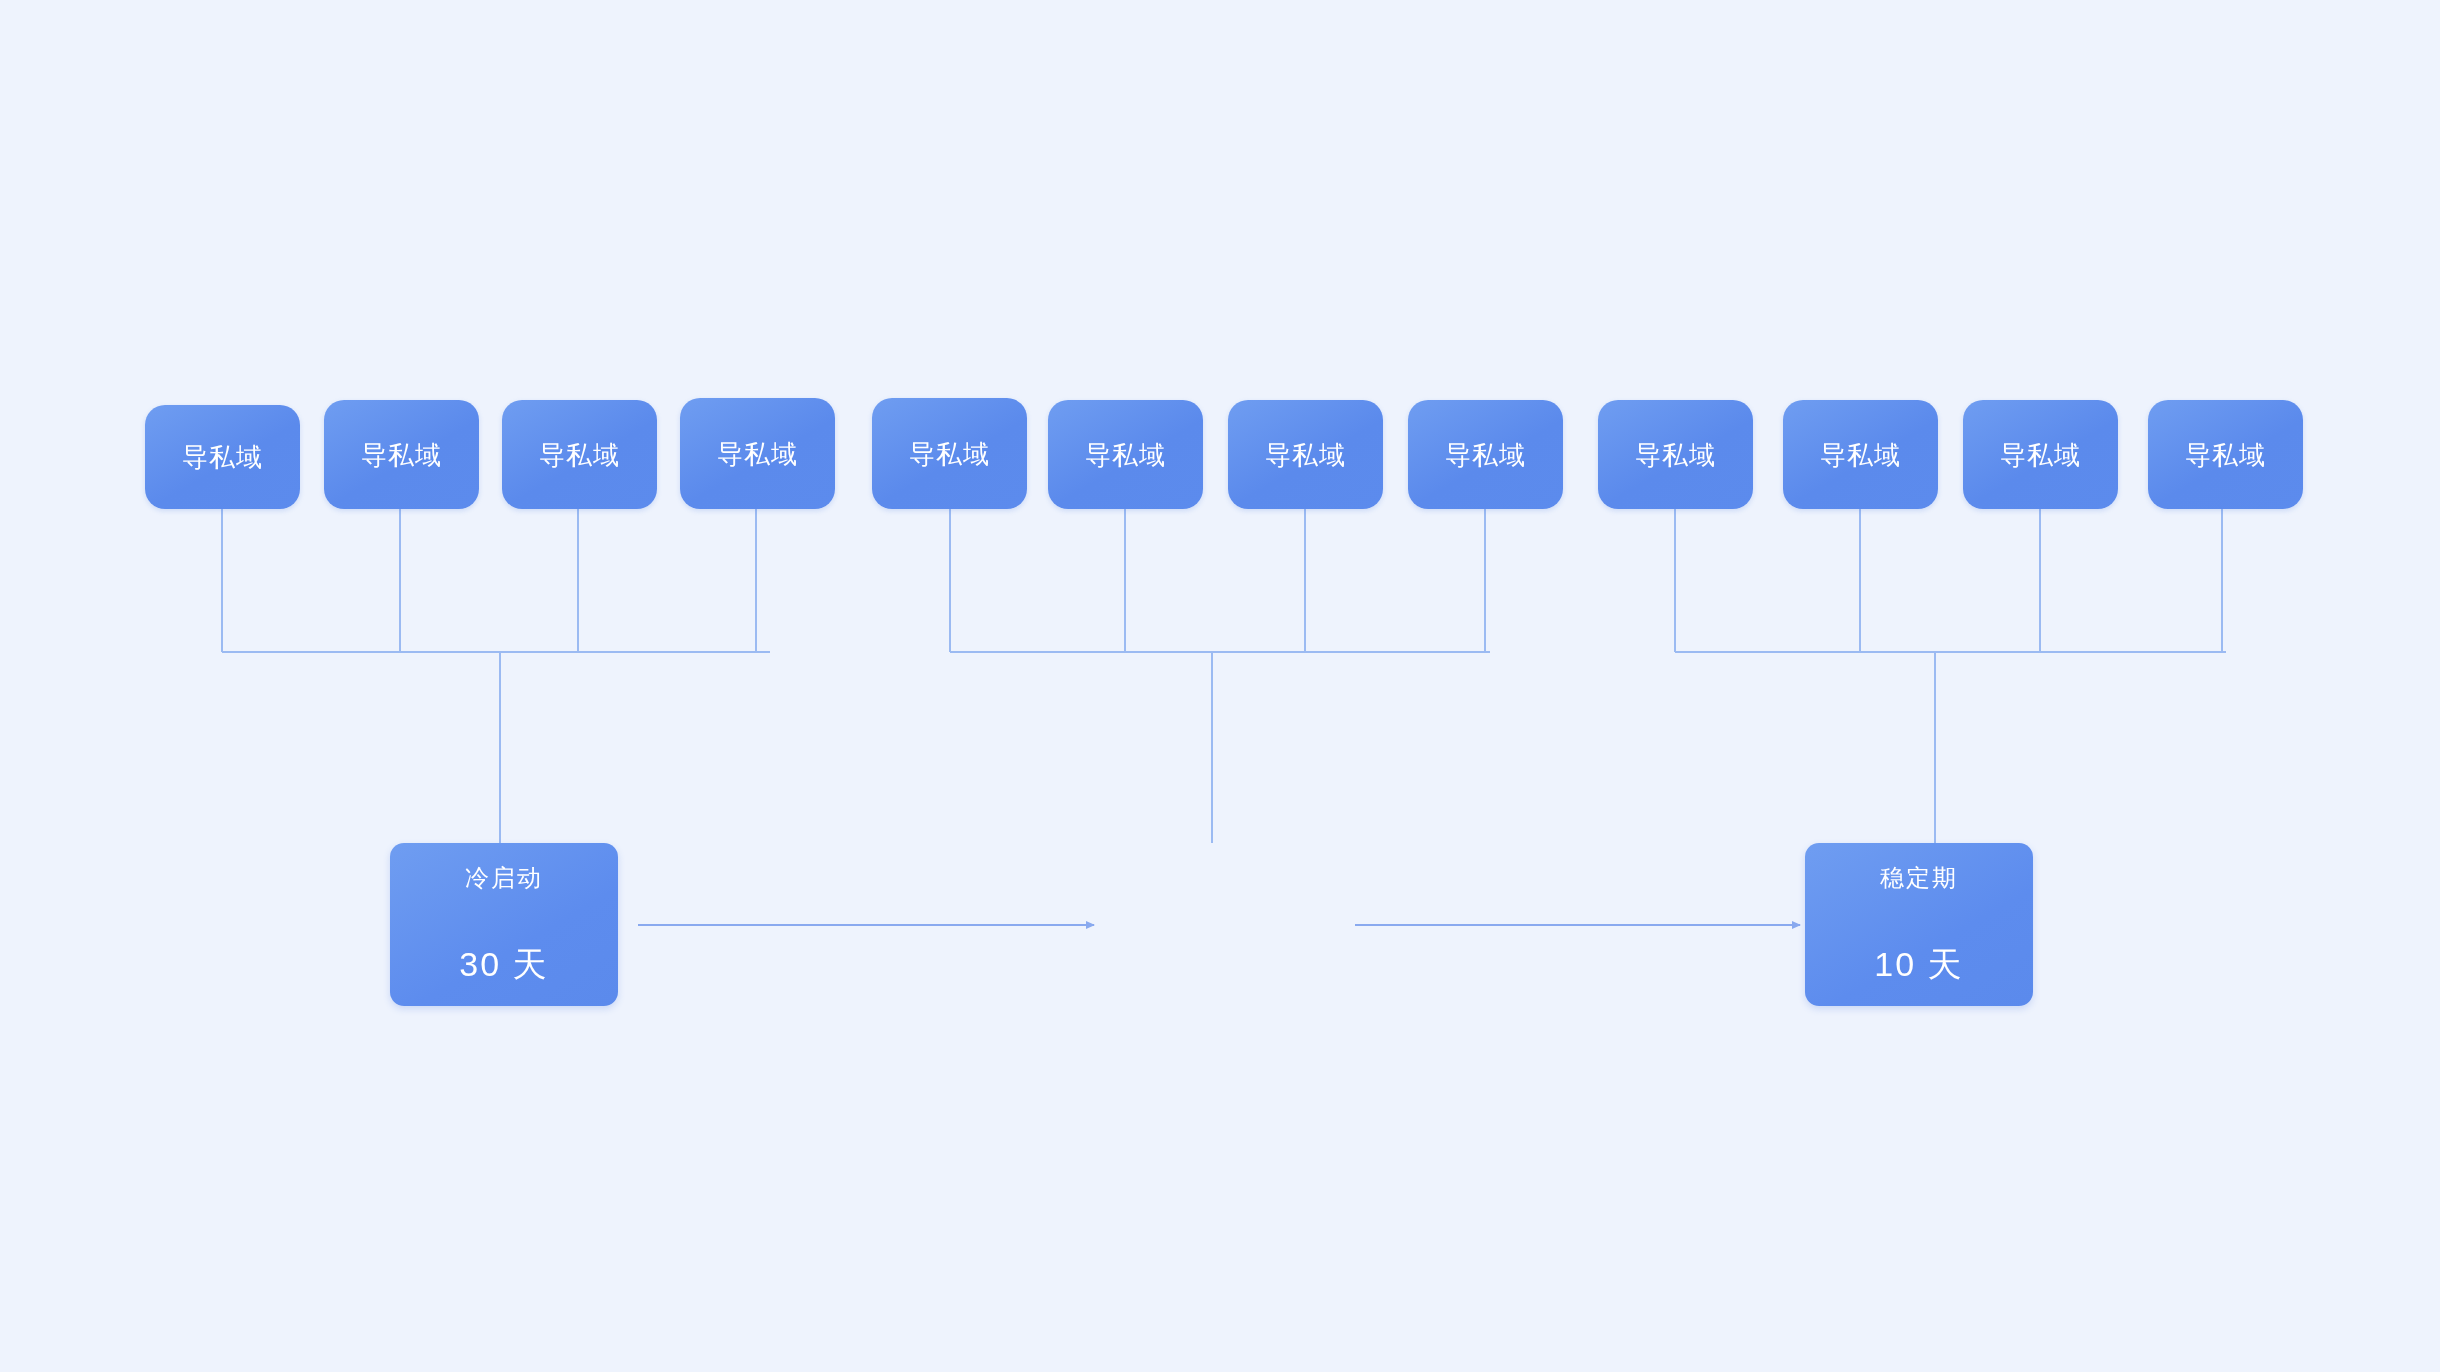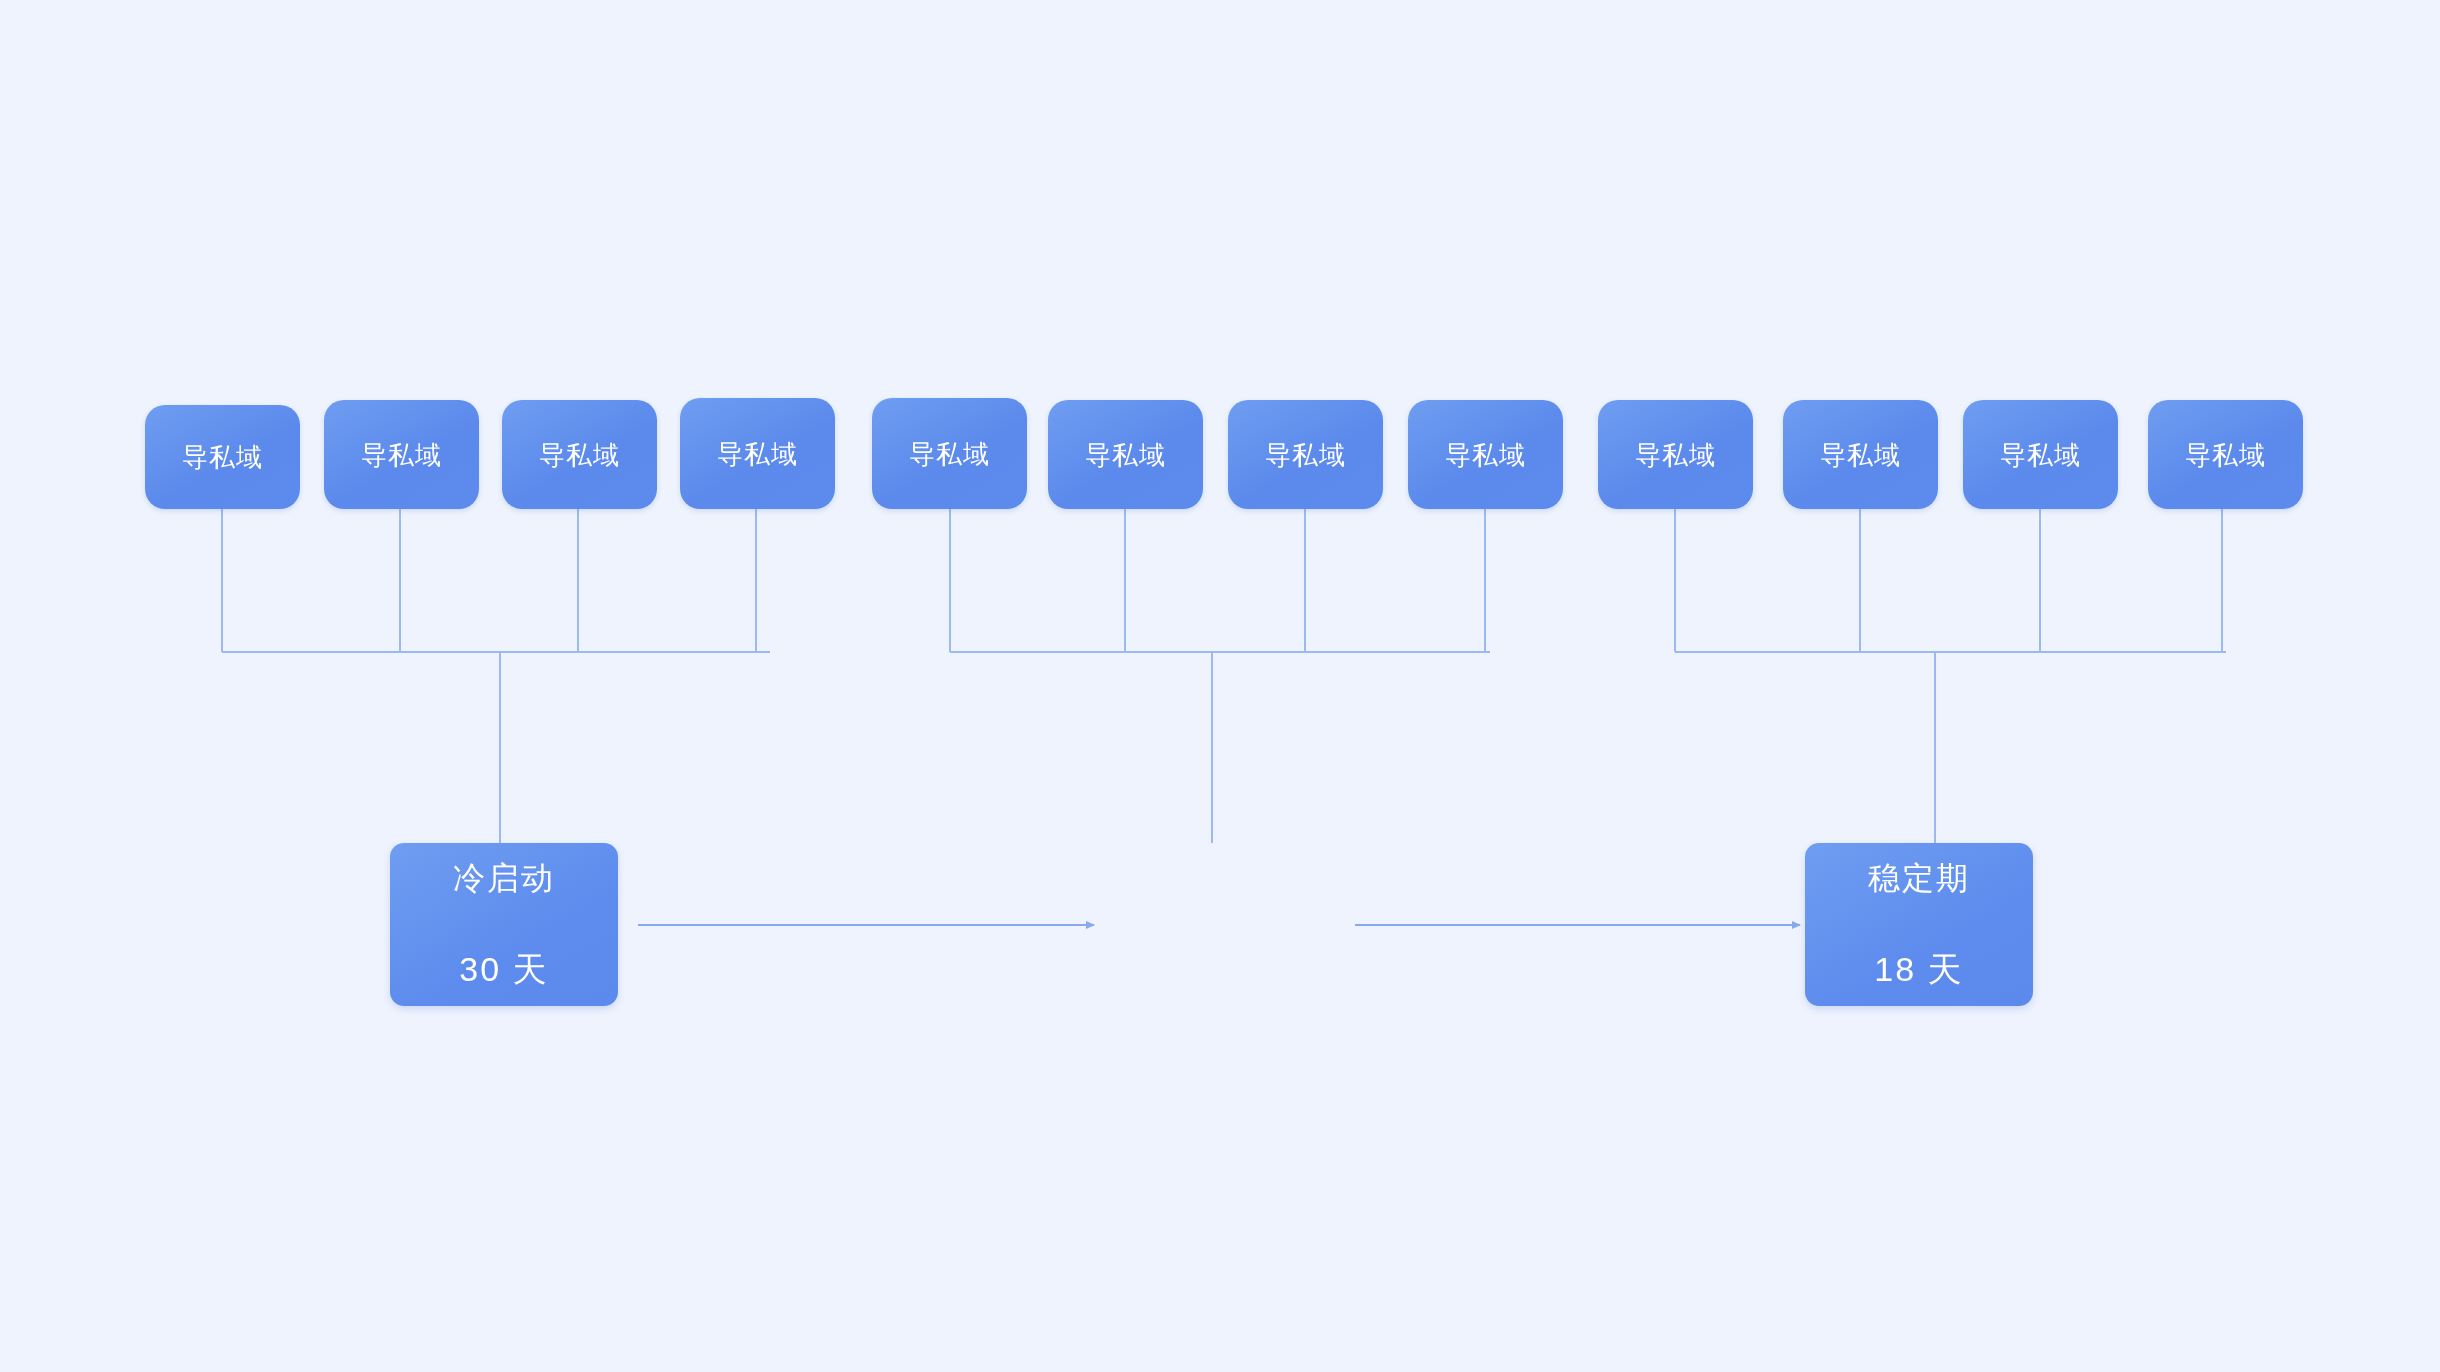--- a/index.html
+++ b/index.html
@@ -58,21 +58,21 @@
     box-shadow: 0 3px 7px rgba(86, 130, 225, 0.24);
     display: flex;
     flex-direction: column;
     align-items: center;
     justify-content: center;
     color: #ffffff;
     line-height: 1.32;
     user-select: none;
   }
   .phase .phase-title {
-    font-size: 32px;
+    font-size: 24px;
     letter-spacing: 2px;
   }
   .phase .phase-duration {
     font-size: 34px;
     letter-spacing: 2px;
     margin-top: 48px;
   }
 </style>
 </head>
 <body>
@@ -164,16 +164,16 @@
   </div>
 
   <div class="phase" style="left:390px; top:843px; width:228px; height:163px;">
     <span class="phase-title">冷启动</span>
     <span class="phase-duration">30 天</span>
   </div>
 
 
   <div class="phase" style="left:1805px; top:843px; width:228px; height:163px;">
     <span class="phase-title">稳定期</span>
-    <span class="phase-duration">18 天</span>
+    <span class="phase-duration">10 天</span>
   </div>
 
 </div>
 
 </body></html>

